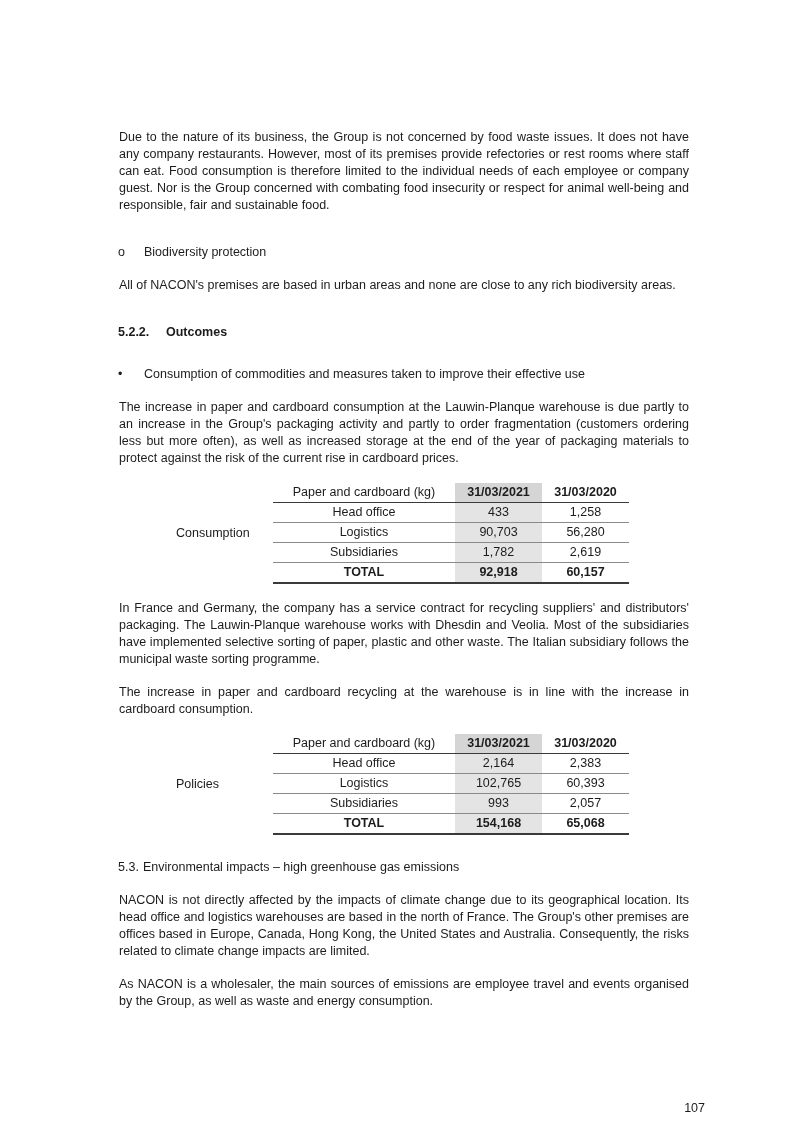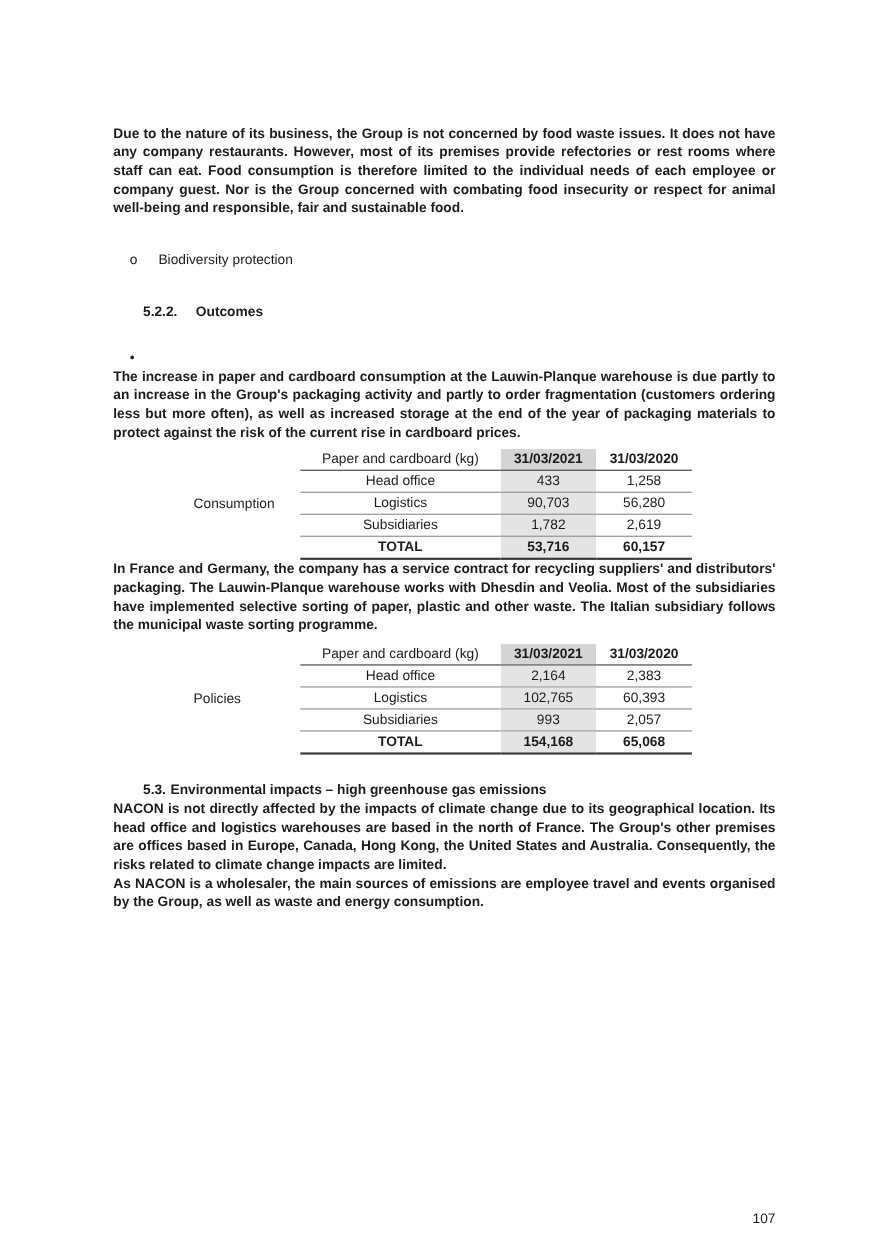--- a/index.html
+++ b/index.html
@@ -22,39 +22,38 @@
     color: var(--text-color);
     overflow: hidden;
   }
   .content {
     position: absolute;
     top: 113px;
     left: 103px;
     right: 95px;
   }
   p.body-text {
-    margin: 0;
+    margin: 16px;
     text-align: justify;
-    font-weight: bold;
   }
   .bullet-row {
     display: flex;
     padding-left: 15px;
   }
   .bullet-marker {
     flex: none;
     width: 26px;
   }
   .heading {
     padding-left: 15px;
     font-weight: bold;
     white-space: nowrap;
   }
-  .heading.normal-weight { font-weight: bold; }
-  .heading .num { display: inline-block; margin-left: 12px; }
+  .heading.normal-weight { font-weight: normal; }
+  .heading .num { display: inline-block; }
   .h522 .num { width: 48px; }
   .h53  .num { width: 25px; }
   .h531 .num { width: 48px; }
 
   
   .mt30 { margin-top: 30px; }
   .mt22 { margin-top: 22px; }
   .mt25 { margin-top: 25px; }
   .mt20 { margin-top: 20px; }
   .mt24 { margin-top: 24px; }
@@ -115,27 +114,29 @@
 <div class="page">
   <div class="content">
 
     <p class="body-text">Due to the nature of its business, the Group is not concerned by food waste issues. It does not have any company restaurants. However, most of its premises provide refectories or rest rooms where staff can eat. Food consumption is therefore limited to the individual needs of each employee or company guest. Nor is the Group concerned with combating food insecurity or respect for animal well-being and responsible, fair and sustainable food.</p>
 
     <div class="bullet-row mt30">
       <span class="bullet-marker">o</span>
       <span>Biodiversity protection</span>
     </div>
 
+    <p class="body-text mt22">All of NACON's premises are based in urban areas and none are close to any rich biodiversity areas.</p>
 
     <div class="heading h522 mt30">
       <span class="num">5.2.2.</span><span>Outcomes</span>
     </div>
 
     <div class="bullet-row mt25">
       <span class="bullet-marker">•</span>
+      <span>Consumption of commodities and measures taken to improve their effective use</span>
     </div>
 
     <p class="body-text mt20">The increase in paper and cardboard consumption at the Lauwin-Planque warehouse is due partly to an increase in the Group's packaging activity and partly to order fragmentation (customers ordering less but more often), as well as increased storage at the end of the year of packaging materials to protect against the risk of the current rise in cardboard prices.</p>
 
     <div class="table-block mt6">
       <div class="table-label">Consumption</div>
       <table class="data-table">
         <colgroup>
             <col class="c1">
             <col class="c2">
@@ -159,29 +160,30 @@
             <td class="shade">90,703</td>
             <td>56,280</td>
           </tr>
           <tr>
             <td>Subsidiaries</td>
             <td class="shade">1,782</td>
             <td>2,619</td>
           </tr>
           <tr class="total-row">
             <td>TOTAL</td>
-            <td class="shade">53,716</td>
+            <td class="shade">92,918</td>
             <td>60,157</td>
           </tr>
         </tbody>
       </table>
     </div>
 
     <p class="body-text mt30">In France and Germany, the company has a service contract for recycling suppliers' and distributors' packaging. The Lauwin-Planque warehouse works with Dhesdin and Veolia. Most of the subsidiaries have implemented selective sorting of paper, plastic and other waste. The Italian subsidiary follows the municipal waste sorting programme.</p>
 
+    <p class="body-text mt10">The increase in paper and cardboard recycling at the warehouse is in line with the increase in cardboard consumption.</p>
 
     <div class="table-block mt8">
       <div class="table-label">Policies</div>
       <table class="data-table">
         <colgroup>
             <col class="c1">
             <col class="c2">
             <col class="c3">
           </colgroup>
         <thead>

